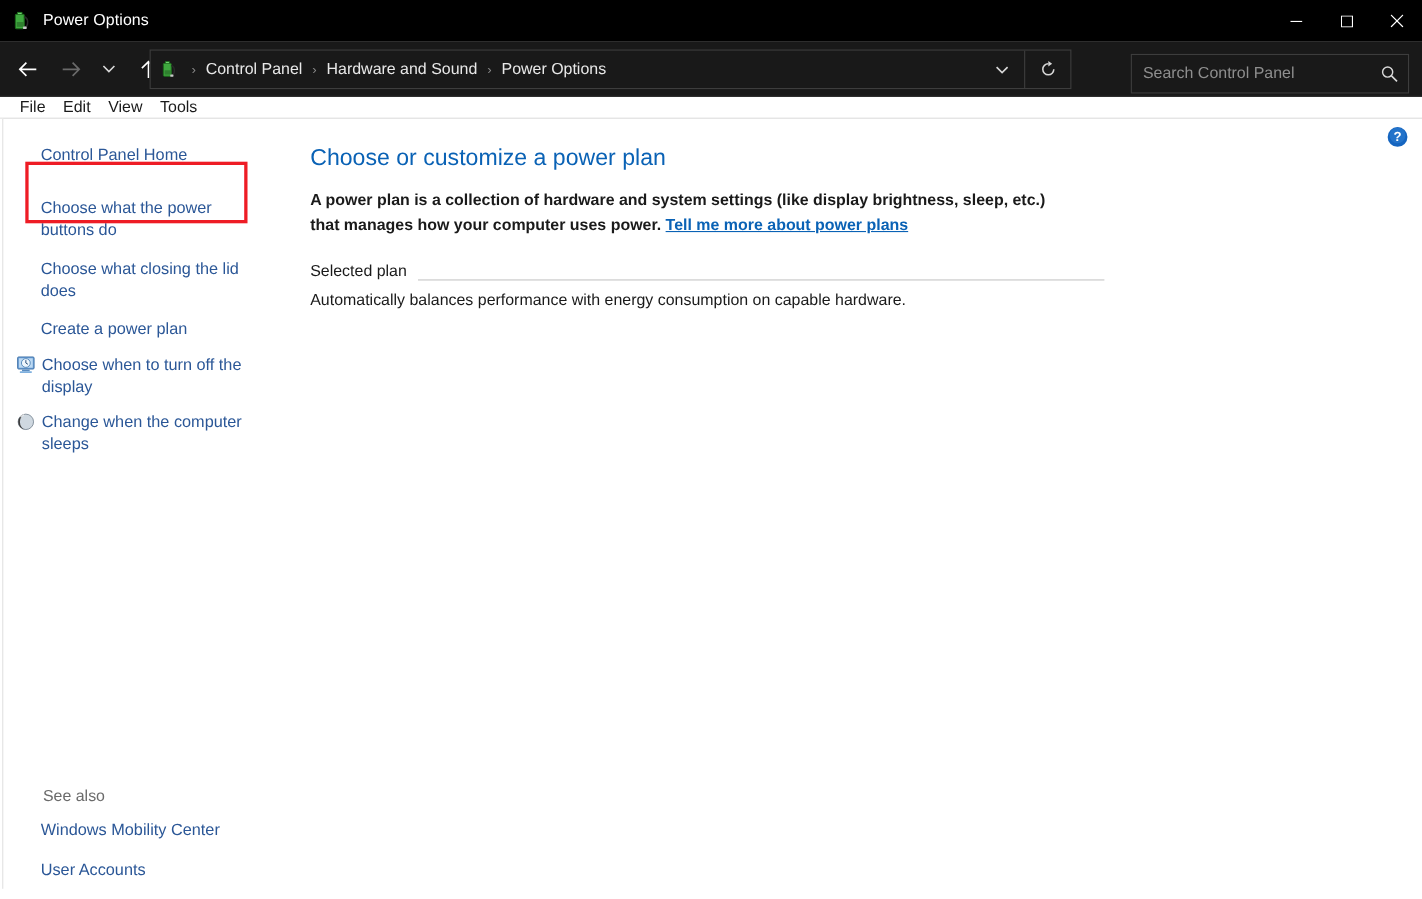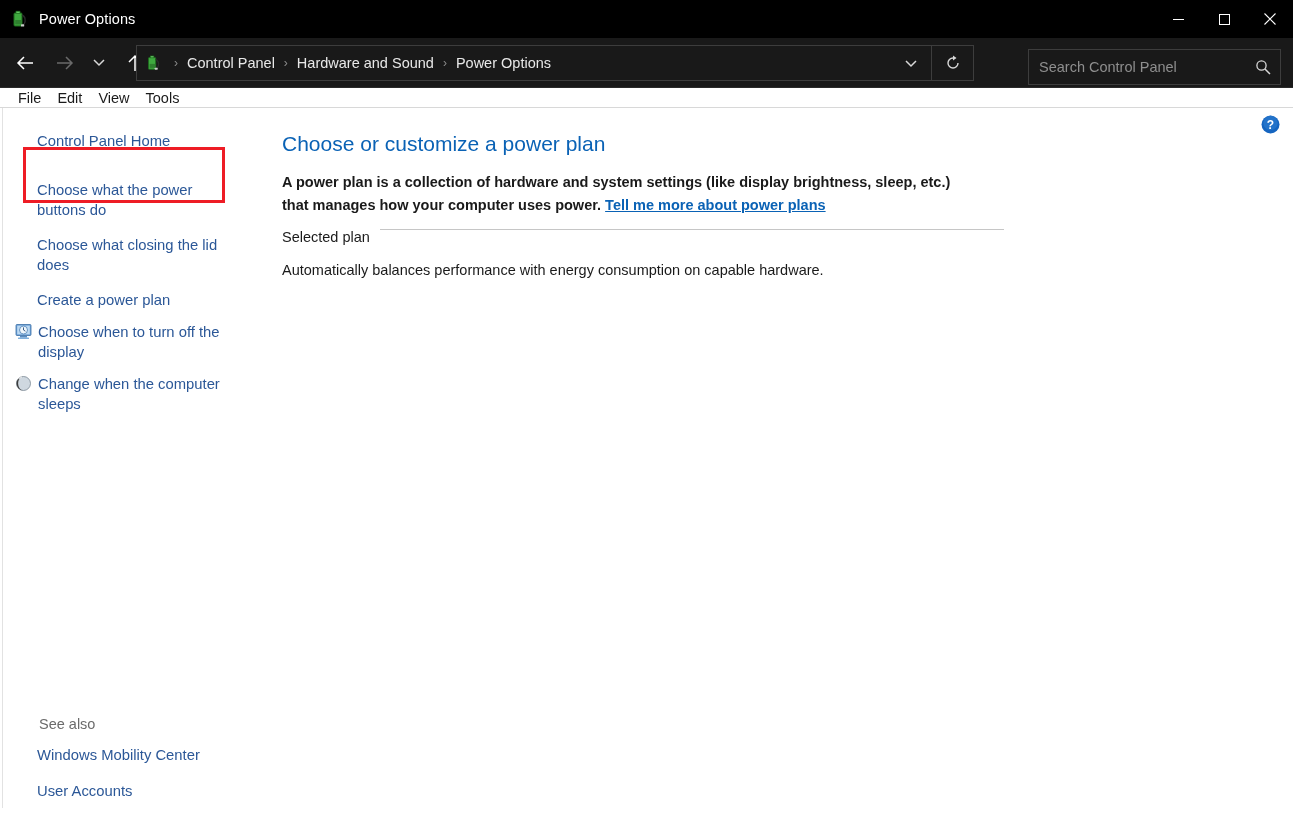--- a/index.html
+++ b/index.html
@@ -262,23 +262,23 @@
     font-weight: bold;
   }
   .inline-link {
     color: #0a62b5;
     text-decoration: underline;
     cursor: default;
   }
 
   .group-header {
     margin-left: 15px;
-    margin-top: 12px;
-    display: flex;
-    align-items: flex-start;
+    margin-top: 22px;
+    display: flex;
+    align-items: flex-end;
     width: 722px;
   }
   .group-label {
     color: #1a1a1a;
     font-size: 14.5px;
     padding-right: 10px;
     white-space: nowrap;
   }
   .group-rule {
     flex: 1;
@@ -300,21 +300,21 @@
     color: #161616;
   }
   .plan-settings-link {
     font-size: 14.5px;
     color: #0a62b5;
     text-decoration: none;
     cursor: default;
   }
   .plan-desc {
     margin-left: 15px;
-    margin-top: 17px;
+    margin-top: 10px;
     font-size: 14.5px;
     color: #1a1a1a;
   }
   svg { display: block; }
 </style>
 </head>
 <body>
 
 <div class="titlebar">
   <div class="titlebar-icon">

